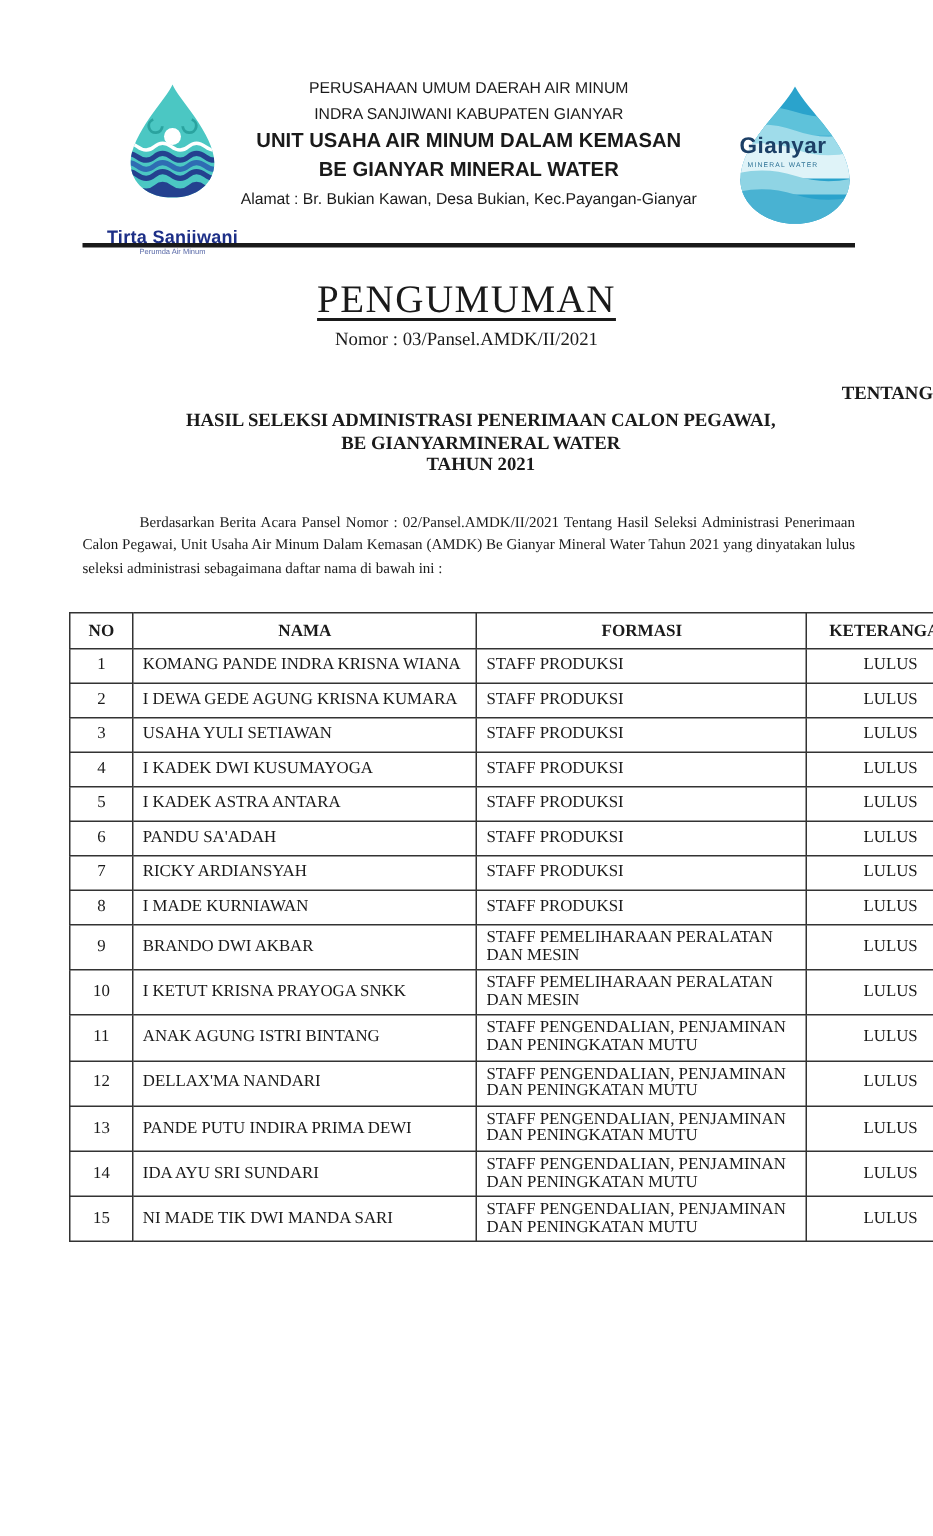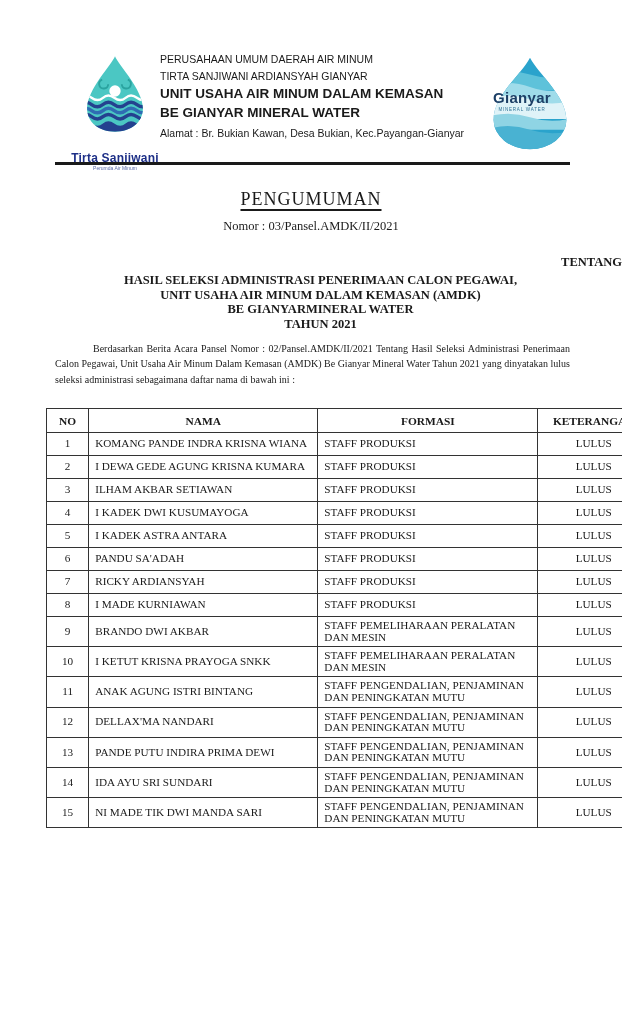--- a/index.html
+++ b/index.html
@@ -6,21 +6,21 @@
   html,body { background:#ffffff; }
   body {
     width:622px; height:1024px; margin:0 auto;
     font-family:"Liberation Serif", serif;
     color:#1a1a1a;
   }
   .page { position:relative; width:622px; height:1024px; background:#fff; overflow:hidden; }
 
   
   .letterhead { position:absolute; top:45px; left:55px; width:515px; height:118px; }
-  .lh-text { position:absolute; left:105px; right:105px; top:6px; 
+  .lh-text { position:absolute; left:105px; right:105px; top:6px; text-align:center;
              font-family:"Liberation Sans", sans-serif; }
   .lh-l1, .lh-l2 { font-size:10.5px; line-height:17px; }
   .lh-l3, .lh-l4 { font-size:13.5px; line-height:18.5px; font-weight:bold; }
   .lh-l5 { font-size:10.5px; line-height:17px; margin-top:3px; }
   .lh-l6 { font-size:10.5px; line-height:15px; }
 
   .logo-left { position:absolute; left:8px; top:9px; width:104px; text-align:center; }
   .logo-left svg { width:76px; height:80px; display:block; margin:0 auto; }
   .logo-left-name { font-family:"Liberation Sans", sans-serif; font-weight:bold;
                     font-size:12px; color:#1d2f87; margin-top:17px; letter-spacing:.2px; }
@@ -30,21 +30,21 @@
   .logo-right svg { width:94px; height:96px; display:block; margin:0 auto; }
   .logo-right-text { position:absolute; left:0; right:16px; top:34px; text-align:center;
                      font-family:"Liberation Sans", sans-serif; }
   .logo-right-name { font-size:15px; font-weight:bold; color:#1c3f66; letter-spacing:.3px; }
   .logo-right-sub { font-size:4.5px; color:#2e7396; letter-spacing:.8px; margin-top:1px; }
 
   .rule { position:absolute; top:162px; left:55px; width:515px; height:3px; background:#1a1a1a; }
 
   
   .doc-head { position:absolute; top:184px; left:0; right:0; text-align:center; }
-  .doc-title { font-size:18px; font-weight:normal; letter-spacing:1px; line-height:31px;
+  .doc-title { font-size:26px; font-weight:normal; letter-spacing:1px; line-height:31px;
                text-decoration:underline; text-decoration-thickness:2px; text-underline-offset:4px; }
   .doc-number { font-size:12.5px; font-weight:normal; line-height:16px; margin-top:3px; }
   .subject-label { font-size:12.5px; font-weight:bold; line-height:15px; margin-top:21px;text-align:right; }
   .subject-lines { margin-top:3px; }
   .subject-line { font-size:12.5px; font-weight:bold; line-height:14.6px;padding-left:19px; }
 
   
   .paragraph { position:absolute; top:341px; left:55px; width:515px;
                font-size:10px; line-height:15.4px; text-align:justify; text-indent:38px; }
 
@@ -85,21 +85,21 @@
         <circle cx="50" cy="49" r="7.5" fill="#ffffff"></circle>
         <path d="M33 34 a6 6 0 1 0 8 6" stroke="#2aa39f" stroke-width="2.5" fill="none"></path>
         <path d="M67 34 a6 6 0 1 1 -8 6" stroke="#2aa39f" stroke-width="2.5" fill="none"></path>
       </svg>
       <div class="logo-left-name">Tirta Sanjiwani</div>
       <div class="logo-left-sub">Perumda Air Minum</div>
     </div>
 
     <div class="lh-text">
       <div class="lh-l1">PERUSAHAAN UMUM DAERAH AIR MINUM</div>
-      <div class="lh-l2">TIRTA SANJIWANI ARDIANSYAH GIANYAR</div>
+      <div class="lh-l2">INDRA SANJIWANI KABUPATEN GIANYAR</div>
       <div class="lh-l3">UNIT USAHA AIR MINUM DALAM KEMASAN</div>
       <div class="lh-l4">BE GIANYAR MINERAL WATER</div>
       <div class="lh-l5">Alamat : Br. Bukian Kawan, Desa Bukian, Kec.Payangan-Gianyar</div>
     </div>
 
     <div class="logo-right">
       <svg viewBox="0 0 100 108">
         <defs>
           <clipPath id="dropR">
             <path d="M50 3 C40 22 9 46 9 73 a41 33 0 0 0 82 0 C91 46 60 22 50 3 Z"></path>
@@ -123,21 +123,20 @@
   </header>
 
   <div class="rule"></div>
 
   <section class="doc-head">
     <h1 class="doc-title">PENGUMUMAN</h1>
     <div class="doc-number">Nomor : 03/Pansel.AMDK/II/2021</div>
     <div class="subject-label">TENTANG</div>
     <div class="subject-lines">
       <div class="subject-line">HASIL SELEKSI ADMINISTRASI PENERIMAAN CALON PEGAWAI,</div>
-      <div class="subject-line">UNIT USAHA AIR MINUM DALAM KEMASAN (AMDK)</div>
       <div class="subject-line">BE GIANYARMINERAL WATER</div>
       <div class="subject-line">TAHUN 2021</div>
     </div>
   </section>
 
   <p class="paragraph">Berdasarkan Berita Acara Pansel Nomor : 02/Pansel.AMDK/II/2021 Tentang Hasil Seleksi Administrasi Penerimaan Calon Pegawai, Unit Usaha Air Minum Dalam Kemasan (AMDK) Be Gianyar Mineral Water Tahun 2021 yang dinyatakan lulus seleksi administrasi sebagaimana daftar nama di bawah ini :</p>
 
   <div class="table-wrap">
     <table class="result">
       <thead>
@@ -156,21 +155,21 @@
             <td class="col-ket">LULUS</td>
           </tr>
           <tr>
             <td class="col-no">2</td>
             <td class="col-nama">I DEWA GEDE AGUNG KRISNA KUMARA</td>
             <td class="col-formasi">STAFF PRODUKSI</td>
             <td class="col-ket">LULUS</td>
           </tr>
           <tr>
             <td class="col-no">3</td>
-            <td class="col-nama">ILHAM AKBAR SETIAWAN</td>
+            <td class="col-nama">USAHA YULI SETIAWAN</td>
             <td class="col-formasi">STAFF PRODUKSI</td>
             <td class="col-ket">LULUS</td>
           </tr>
           <tr>
             <td class="col-no">4</td>
             <td class="col-nama">I KADEK DWI KUSUMAYOGA</td>
             <td class="col-formasi">STAFF PRODUKSI</td>
             <td class="col-ket">LULUS</td>
           </tr>
           <tr>

